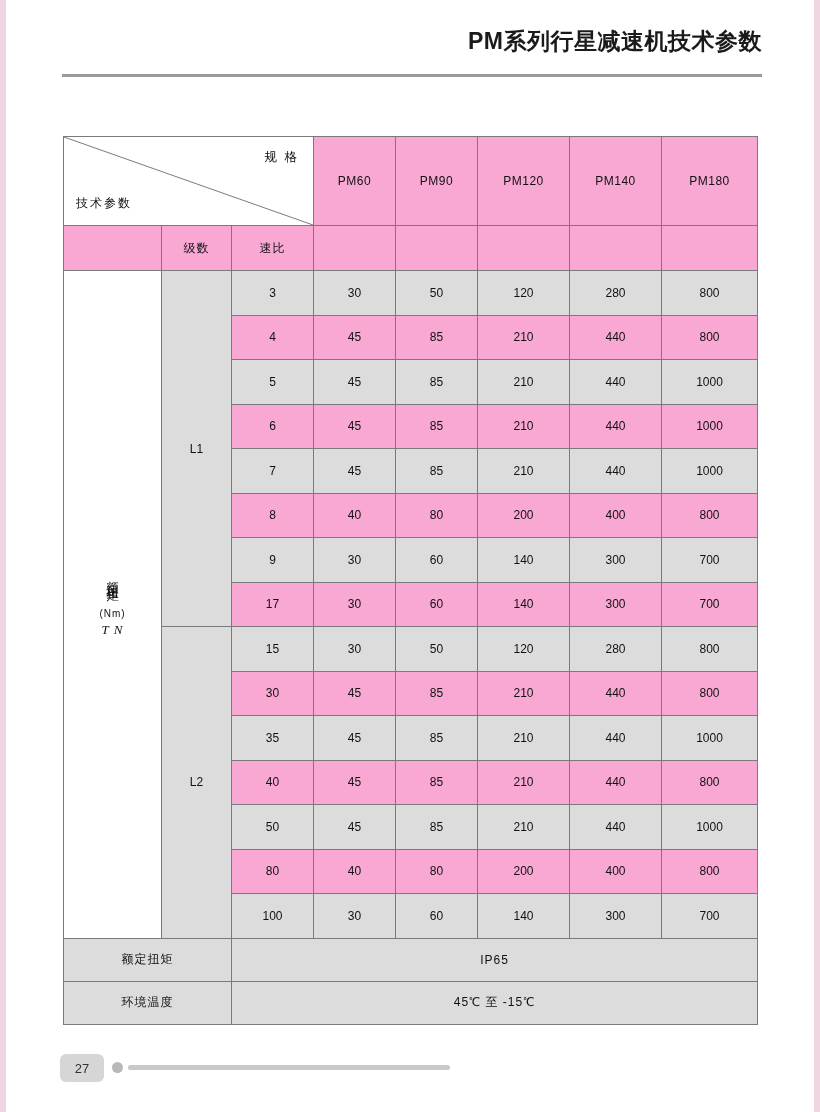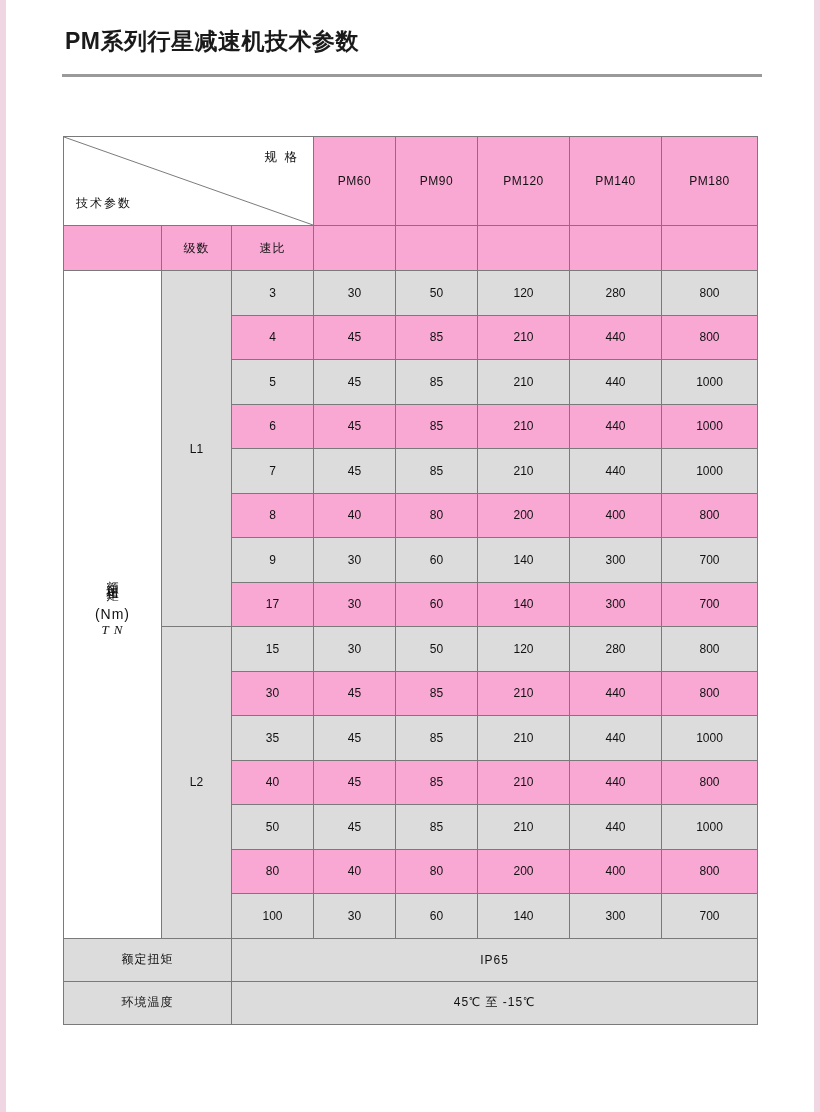--- a/index.html
+++ b/index.html
@@ -39,20 +39,21 @@
     width: 700px;
     height: 52px;
   }
   .header-title {
     font-size: 23px;
     font-weight: bold;
     color: #1a1a1a;
     letter-spacing: 0.5px;
     line-height: 30px;
     padding-left: 3px;
+    text-align: right;
   }
   .header-rule {
     position: absolute;
     left: 0;
     top: 48px;
     width: 700px;
     height: 3px;
     background: #9a9a9a;
   }
 
@@ -141,21 +142,21 @@
   }
   .torque-inner {
     writing-mode: vertical-rl;
     text-orientation: upright;
     display: inline-block;
     letter-spacing: 3px;
     font-size: 12.5px;
   }
   .torque-sub {
     display: block;
-    font-size: 14px;
+    font-size: 10px;
     margin-top: 20px;
     writing-mode: horizontal-tb;
   }
   .torque-tn {
     display: block;
     font-size: 13px;
     font-style: italic;
     font-family: "Liberation Serif", serif;
     writing-mode: horizontal-tb;
   }
@@ -391,13 +392,18 @@
           <td class="shade" colspan="6">IP65</td>
         </tr>
         <tr class="footrow">
           <td class="shade" colspan="2">环境温度</td>
           <td class="shade" colspan="6">45℃ 至 -15℃</td>
         </tr>
       </tbody>
     </table>
   </div>
 
+  <div class="footer">
+    <div class="page-badge">27</div>
+    <div class="footer-dot"></div>
+    <div class="footer-line"></div>
+  </div>
 </div>
 
 </body></html>

